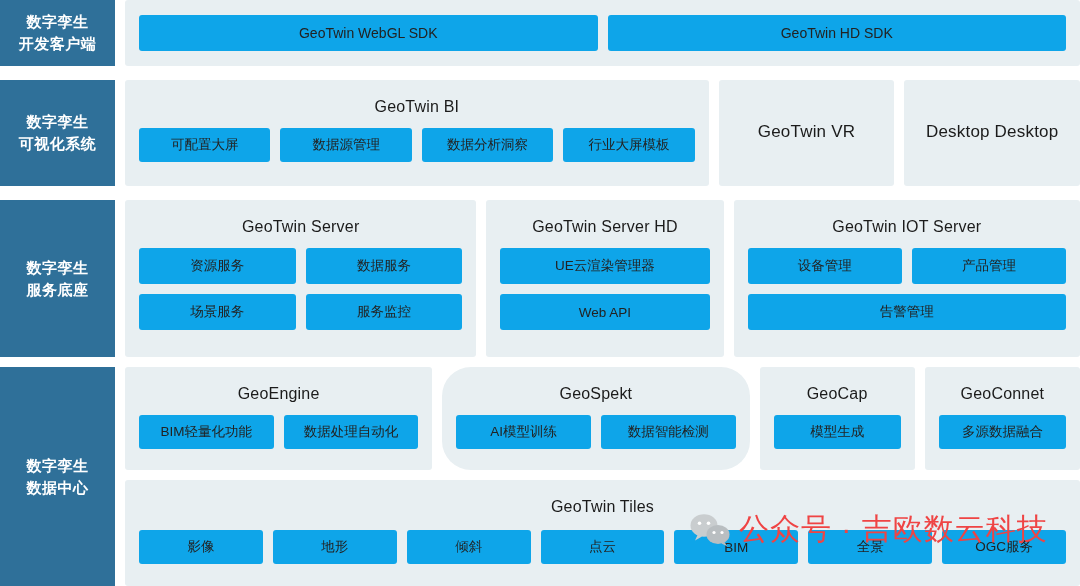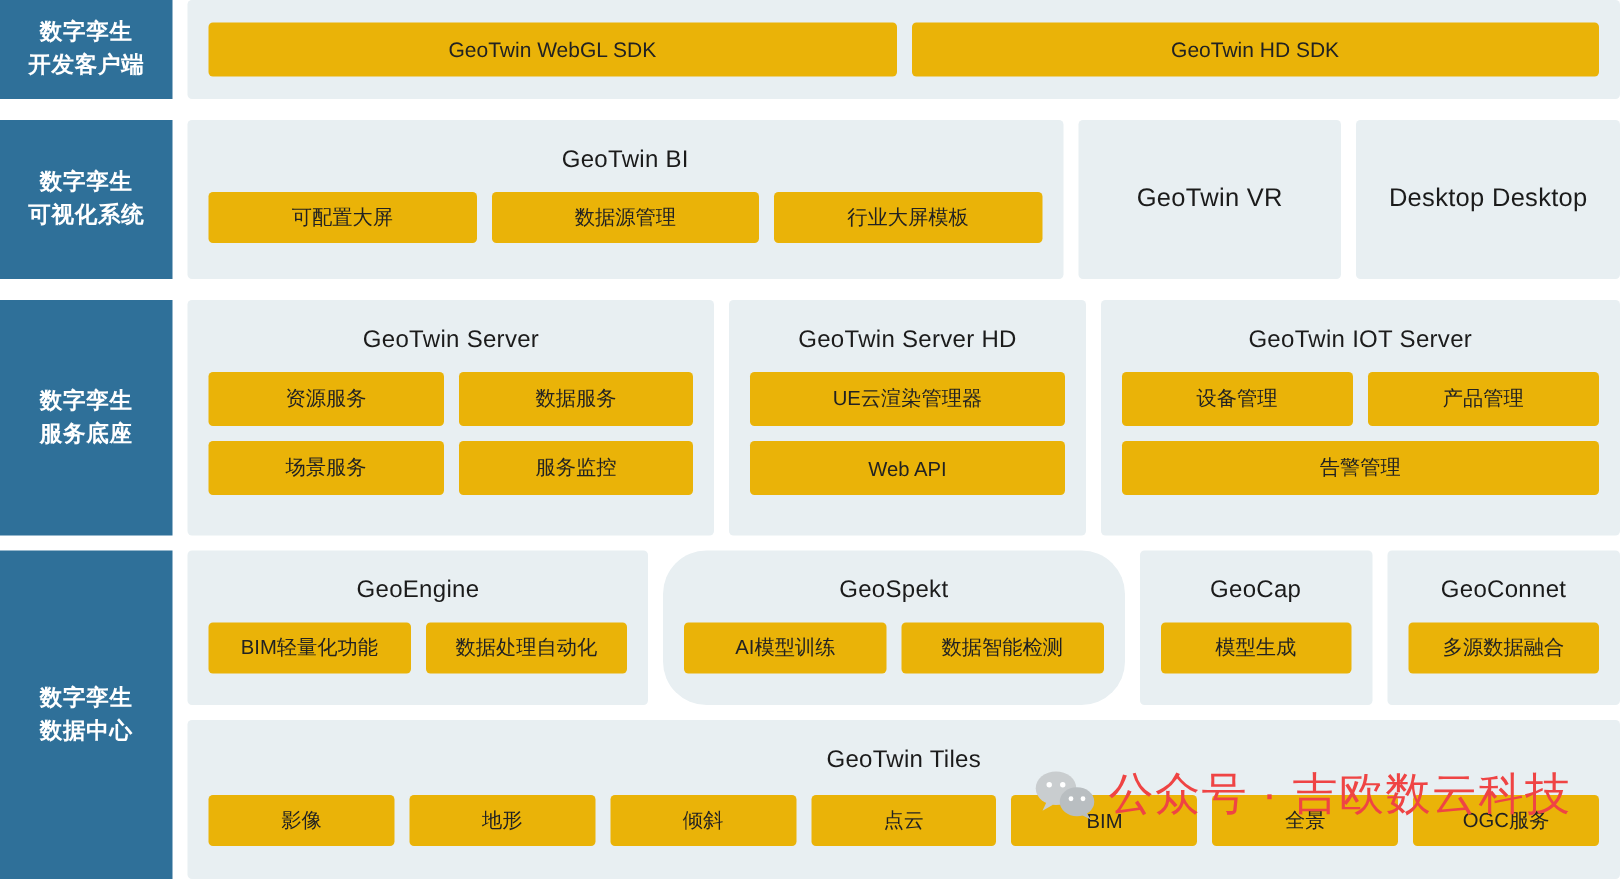--- a/index.html
+++ b/index.html
@@ -96,21 +96,21 @@
   
   .chips {
     display: flex;
     flex-direction: row;
     gap: 10px;
     width: 100%;
     box-sizing: border-box;
   }
   .chips + .chips { margin-top: 10px; }
   .chip {
-    background: #eab308;
+    background: #0ea5e9;
     border-radius: 3px;
     flex: 1 1 0;
     min-width: 0;
     height: 34px;
     display: flex;
     align-items: center;
     justify-content: center;
     font-size: 13.5px;
     color: #222222;
     white-space: nowrap;
@@ -202,20 +202,21 @@
       <span>数字孪生</span>
       <span>可视化系统</span>
     </div>
     <div class="content">
 
       <div class="panel panel-bi">
         <div class="panel-title">GeoTwin BI</div>
         <div class="chips">
           <div class="chip">可配置大屏</div>
           <div class="chip">数据源管理</div>
+          <div class="chip">数据分析洞察</div>
           <div class="chip">行业大屏模板</div>
         </div>
       </div>
 
       <div class="panel panel-plain">
         <div class="panel-title">GeoTwin VR</div>
       </div>
 
       <div class="panel panel-plain">
         <div class="panel-title">Desktop Desktop</div>

